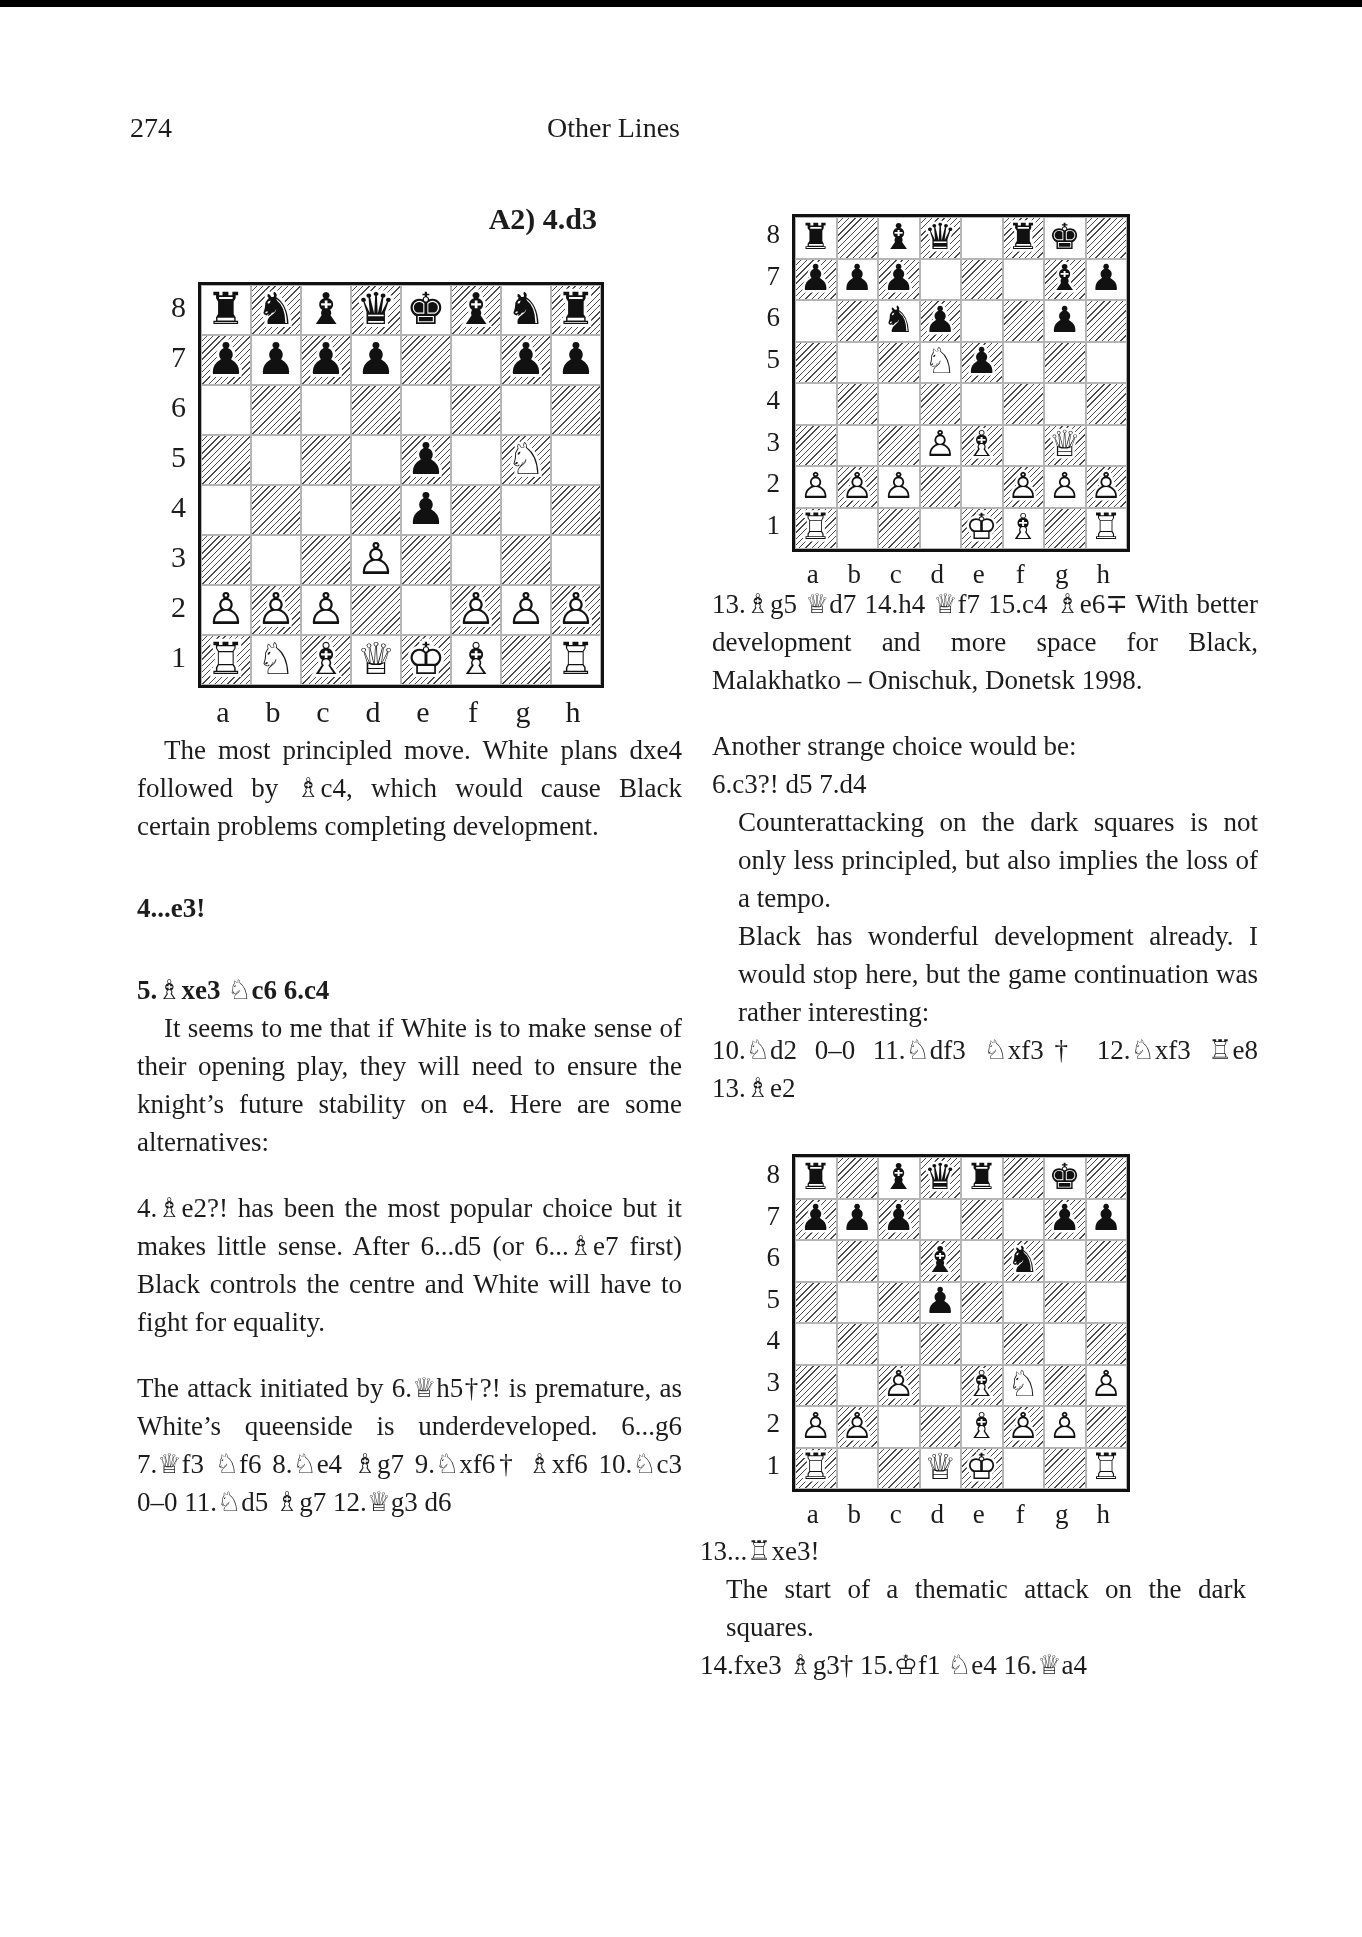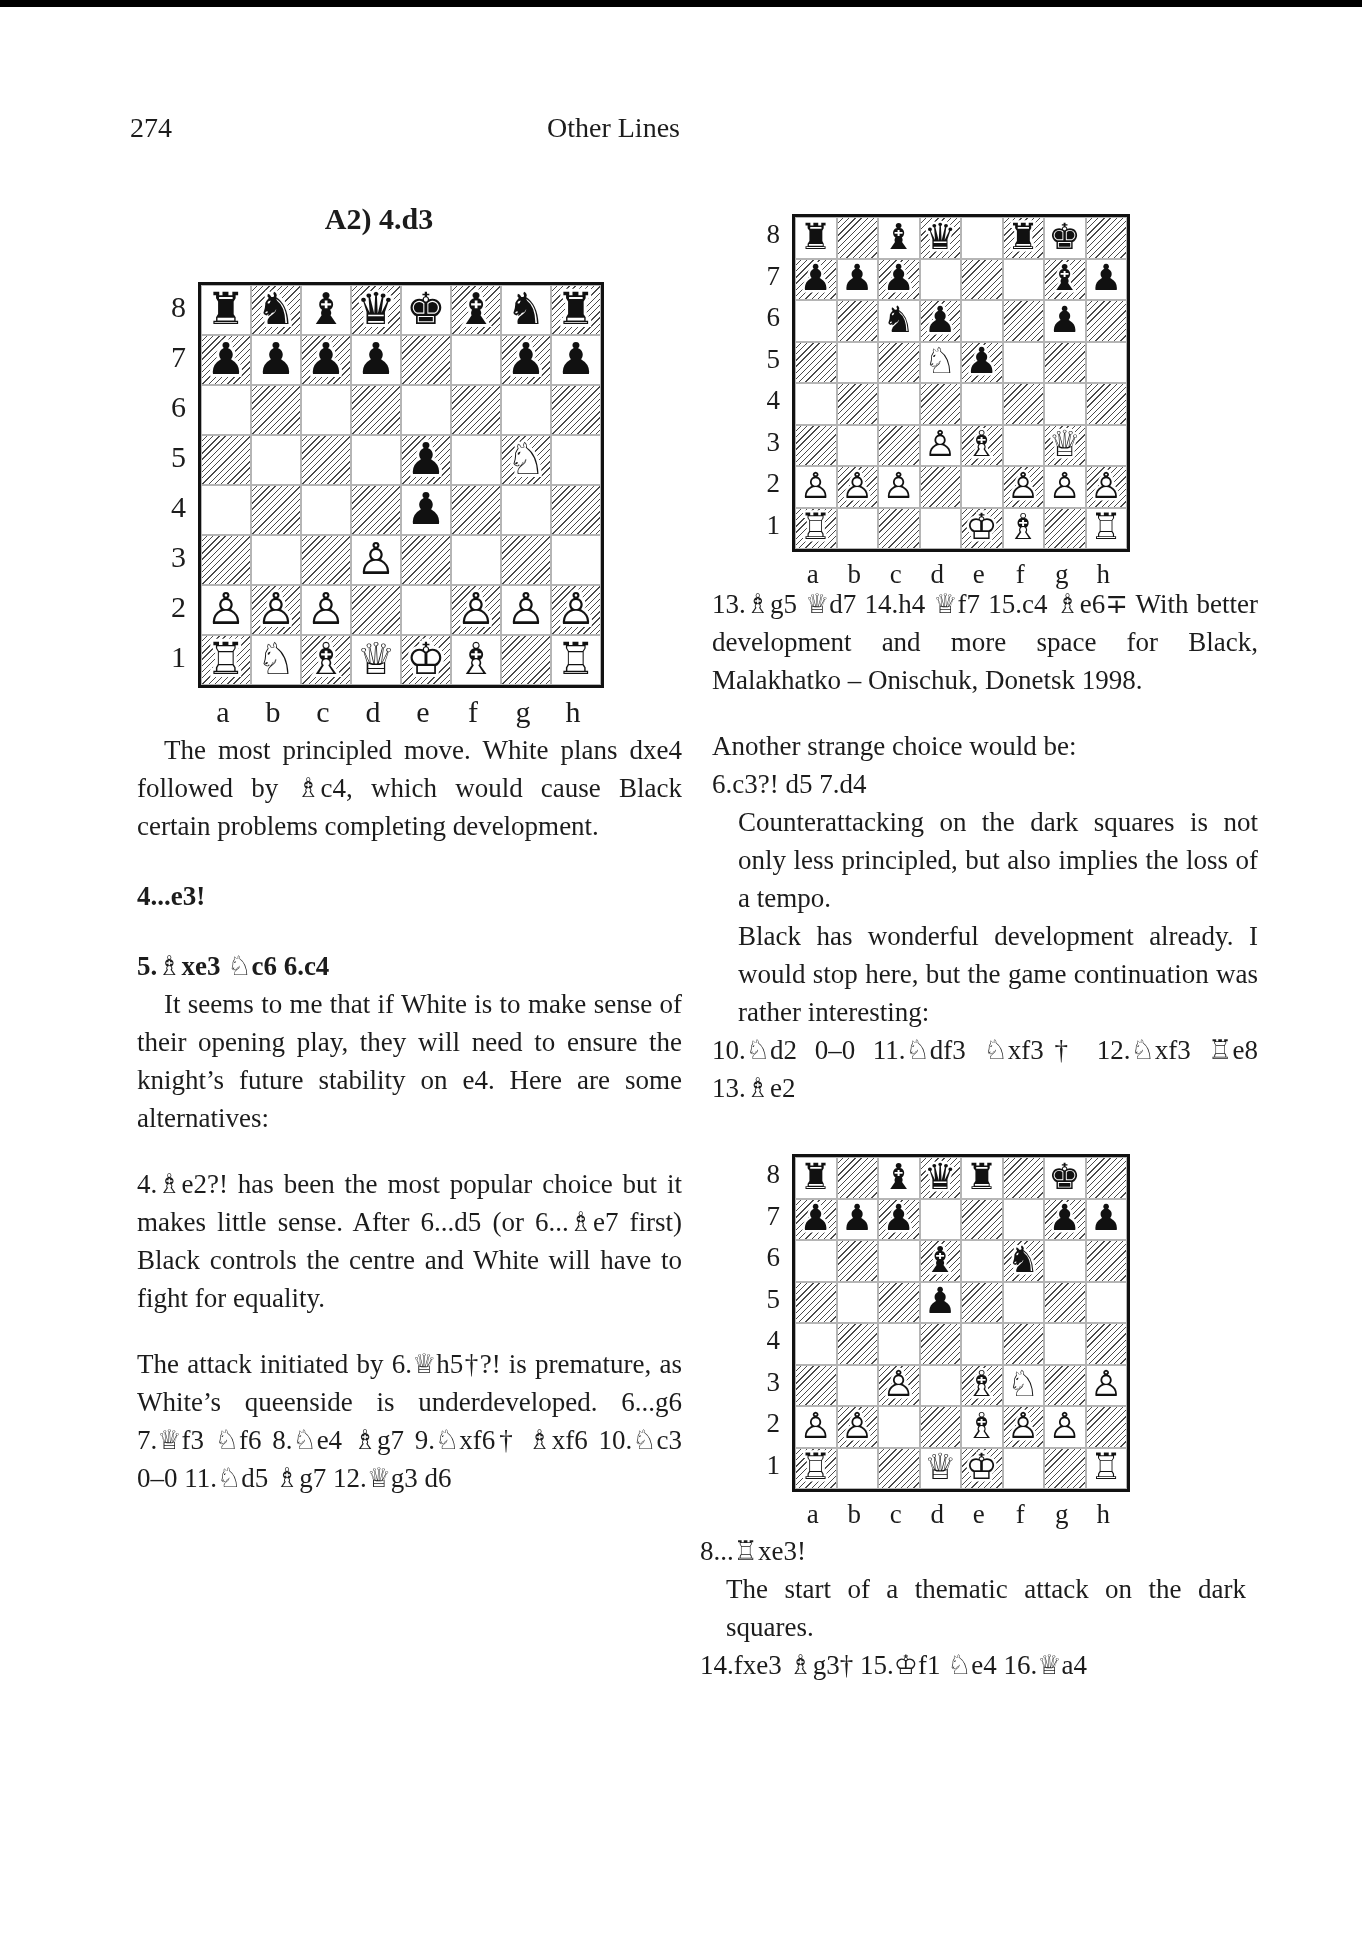--- a/index.html
+++ b/index.html
@@ -5,21 +5,21 @@
   html,body{margin:0;padding:0;}
   body{
     width:1362px;height:1937px;position:relative;background:#ffffff;
     font-family:"Liberation Serif","DejaVu Sans","DejaVu Serif",serif;
     color:#1c1c1c;overflow:hidden;
   }
   .scan-edge{position:absolute;top:0;left:0;width:100%;height:7px;background:#000;}
 
   .page-number{position:absolute;left:130px;top:112px;font-size:28px;}
   .running-head{position:absolute;left:547px;top:112px;font-size:28px;}
-  .section-heading{position:absolute;left:149px;top:202px;width:460px;text-align:center;
+  .section-heading{position:absolute;left:137px;top:202px;width:460px;text-align:right;
     font-size:30px;font-weight:bold;}
 
   
   .diagram{position:absolute;}
   .dg1{--sq:50px;--pc:44px;--lab:30px;--halo:6px;left:162px;top:282px;}
   .dg2{--sq:41.5px;--pc:36px;--lab:27px;--halo:5px;left:756px;top:214px;}
   .dg3{--sq:41.5px;--pc:36px;--lab:27px;--halo:5px;left:756px;top:1154px;}
   .dg-row{display:flex;}
   .ranks{display:flex;flex-direction:column;width:36px;}
   .rlab{height:var(--sq);display:flex;align-items:center;justify-content:flex-end;
@@ -37,21 +37,21 @@
   .flab{text-align:center;font-size:var(--lab);}
 
   
   .col{position:absolute;font-size:27px;line-height:38px;}
   .left-col{left:137px;top:731px;width:545px;}
   .right-col-top{left:700px;top:585px;width:546px;margin-left:12px;}
   .right-col-bottom{left:700px;top:1532px;width:546px;}
   .blk{margin:0;text-align:justify;}
   .blk.indent{text-indent:27px;}
   .blk.spaced{margin-top:28px;}
-  .blk.heading{font-weight:bold;margin-top:32px;text-align:left;}
+  .blk.heading{font-weight:bold;margin-top:44px;text-align:left;}
   .blk.hang{margin-left:26px;}
 </style>
 </head>
 <body>
 
 <div class="scan-edge"></div>
 
 <div class="page-number">274</div>
 <div class="running-head">Other Lines</div>
 <div class="section-heading">A2) 4.d3</div>
@@ -764,16 +764,16 @@
   </div>
 <div class="col right-col-top">
     <p class="blk plain">13.♗g5 ♕d7 14.h4 ♕f7 15.c4 ♗e6∓ With better development and more space for Black, Malakhatko – Onischuk, Donetsk 1998.</p>
     <p class="blk spaced">Another strange choice would be:</p>
     <p class="blk plain">6.c3?! d5 7.d4</p>
     <p class="blk hang">Counterattacking on the dark squares is not only less principled, but also implies the loss of a tempo.</p>
     <p class="blk hang">Black has wonderful development already. I would stop here, but the game continuation was rather interesting:</p>
     <p class="blk plain">10.♘d2 0–0 11.♘df3 ♘xf3† 12.♘xf3 ♖e8 13.♗e2</p>
   </div>
 <div class="col right-col-bottom">
-    <p class="blk plain">8...♖xe3!</p>
+    <p class="blk plain">13...♖xe3!</p>
     <p class="blk hang">The start of a thematic attack on the dark squares.</p>
     <p class="blk plain">14.fxe3 ♗g3† 15.♔f1 ♘e4 16.♕a4</p>
   </div>
 
 </body></html>

